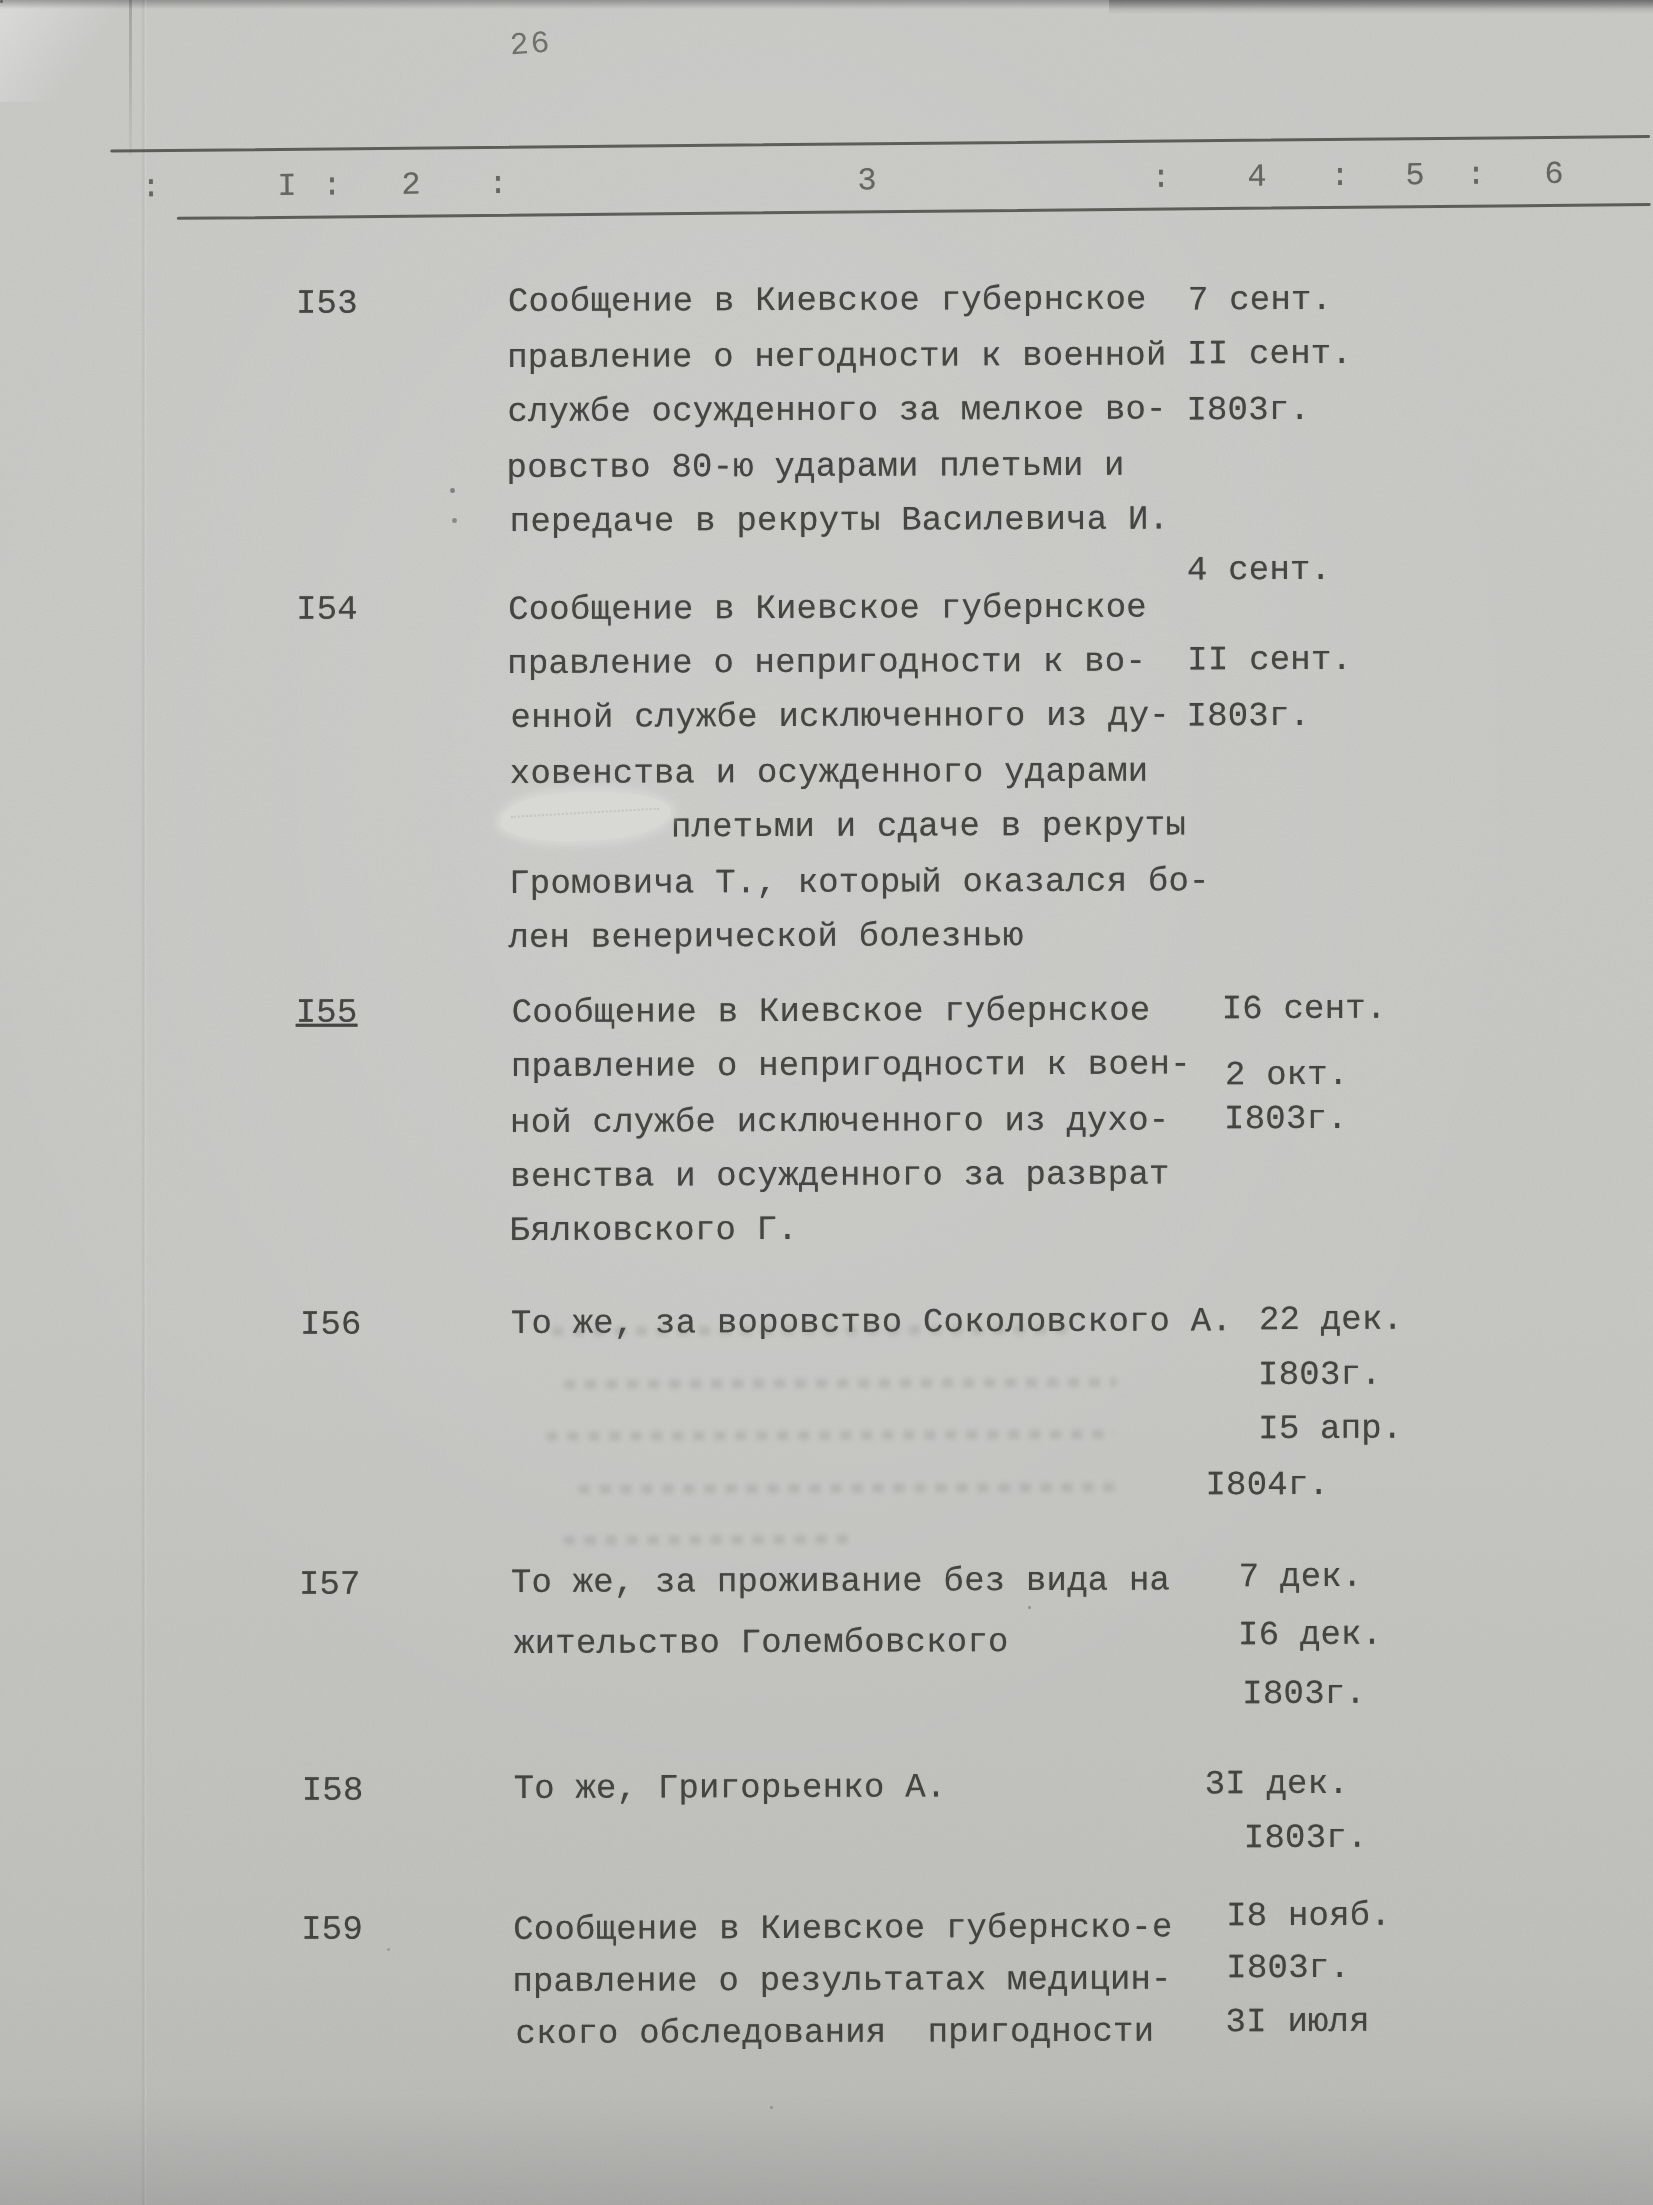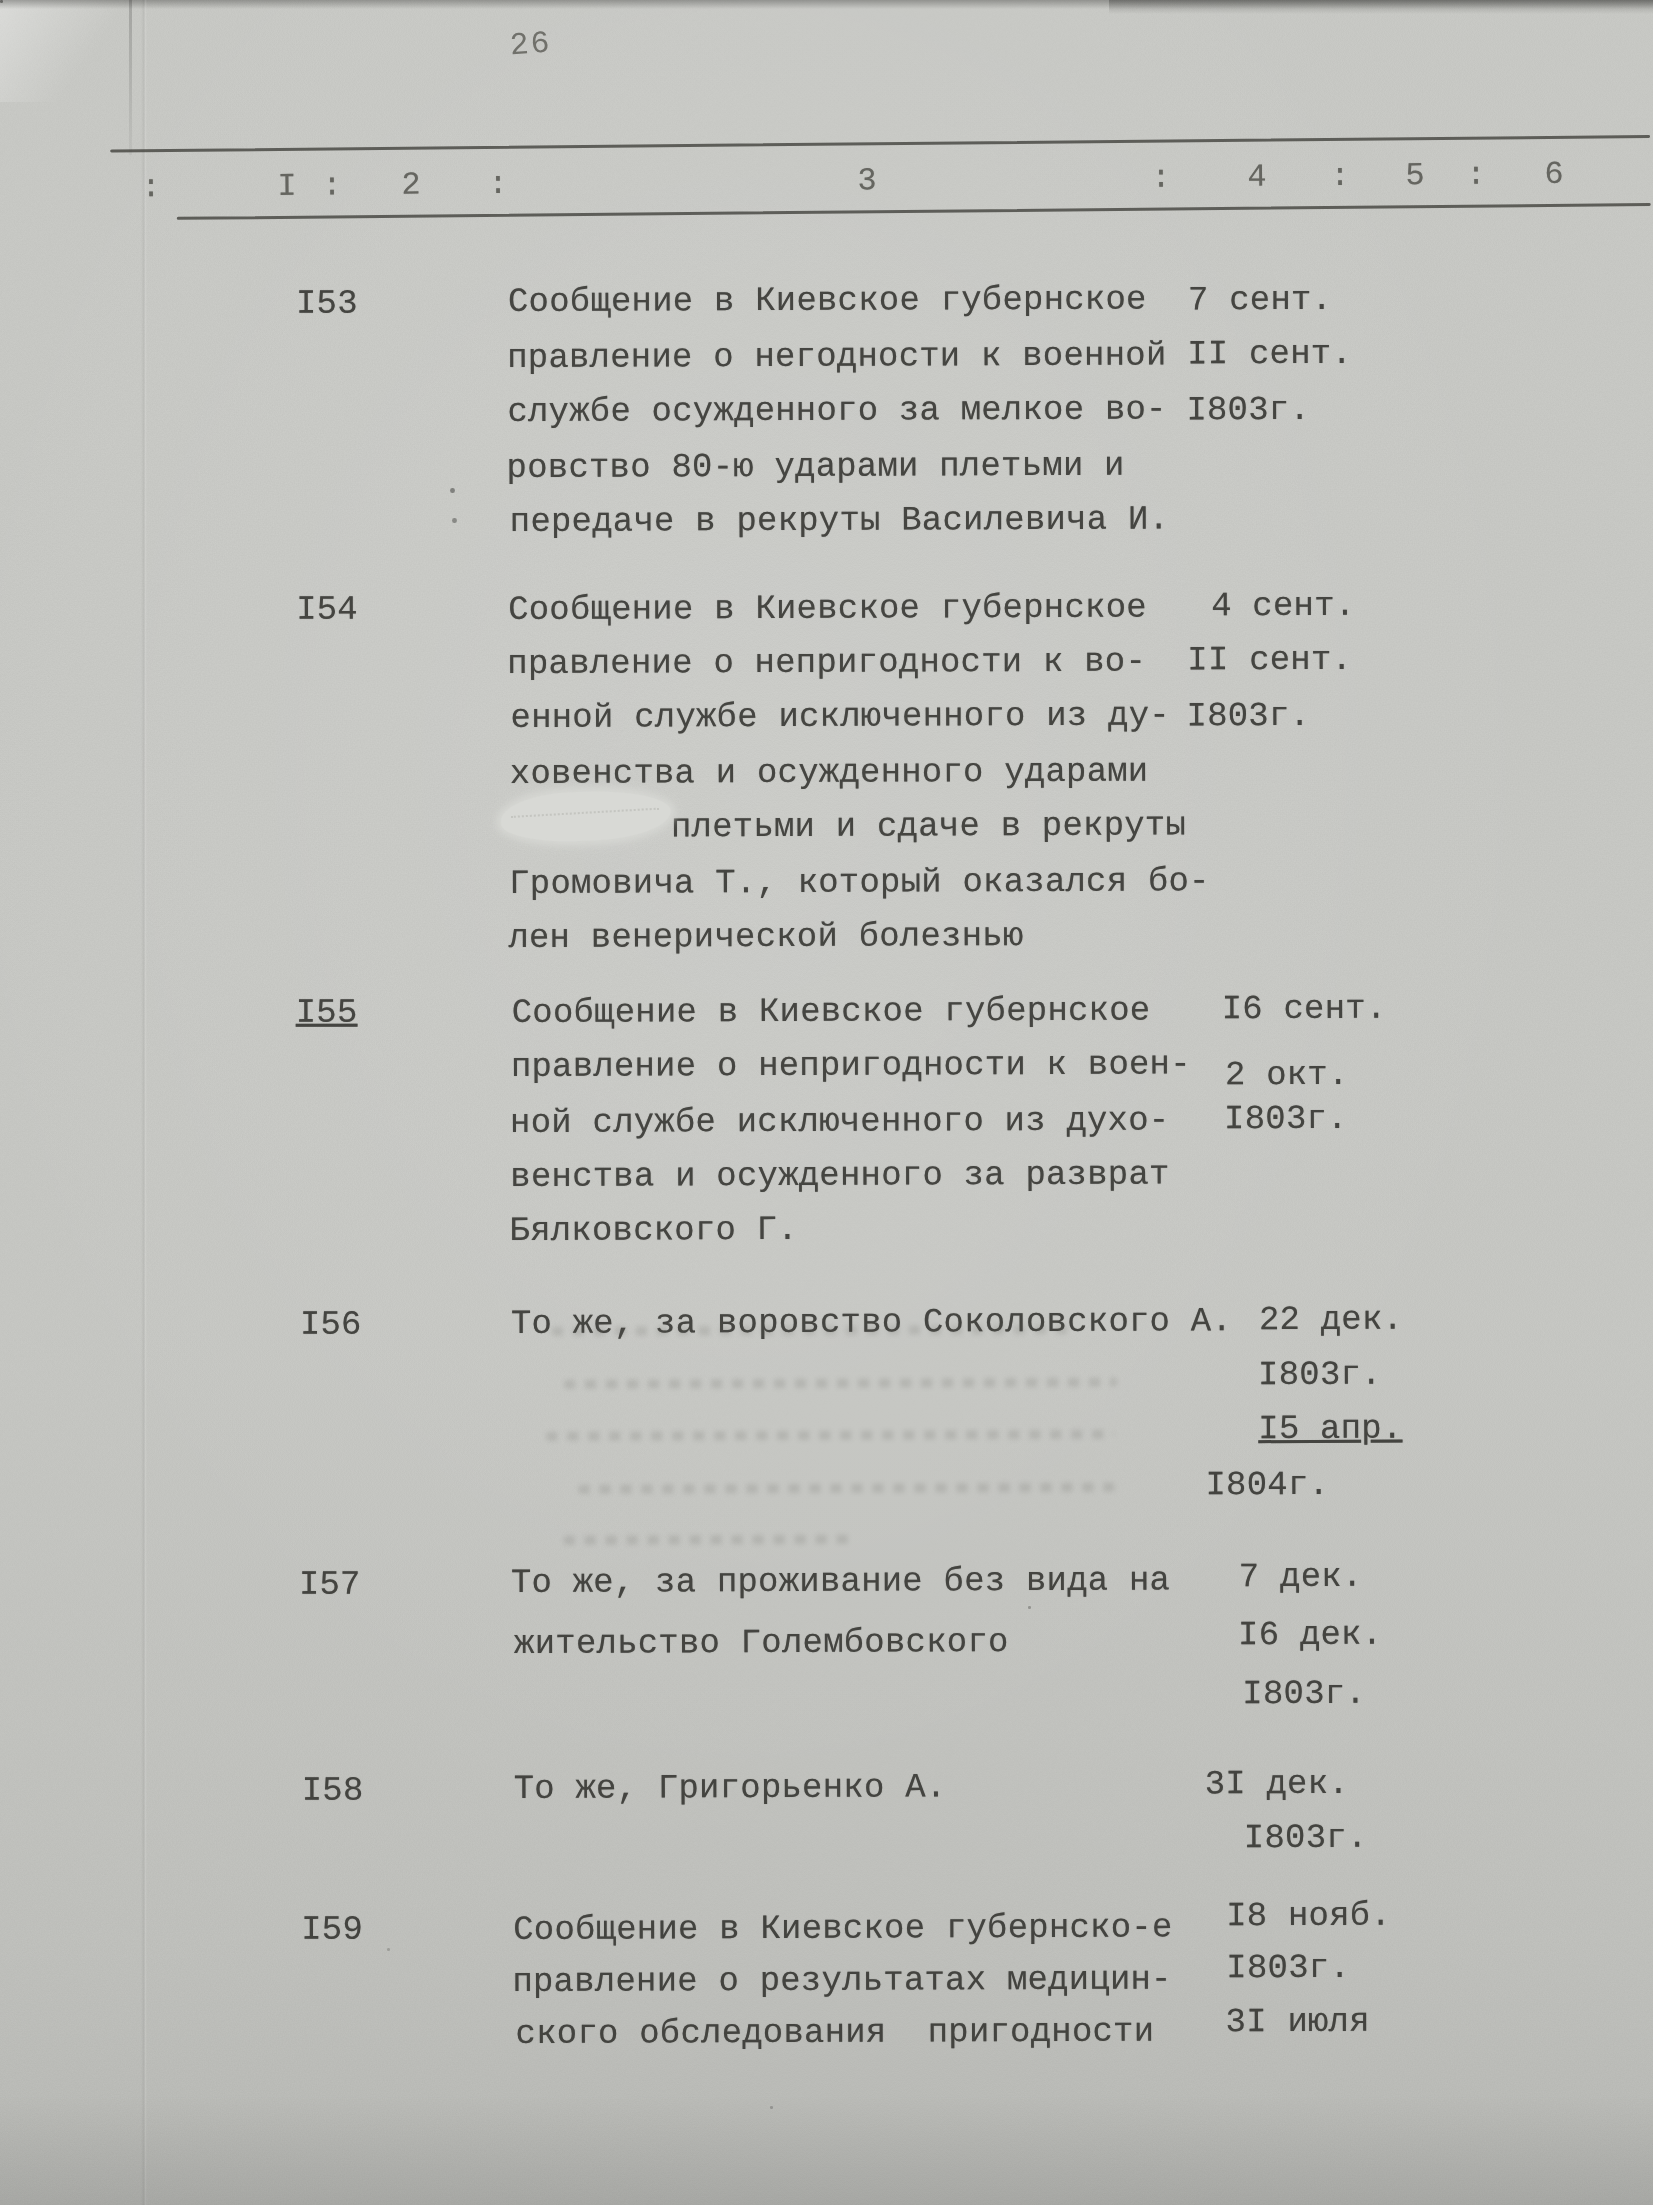--- a/index.html
+++ b/index.html
@@ -128,41 +128,41 @@
         </div>
         <div>
           <div class="tl" style="left: 298px; top: 594px;">I54</div>
           <div class="tl" style="left: 510px; top: 595px;">Сообщение в Киевское губернское</div>
           <div class="tl" style="left: 509px; top: 649px;">правление о непригодности к во-</div>
           <div class="tl" style="left: 512px; top: 703px;">енной службе исключенного из ду-</div>
           <div class="tl" style="left: 511px; top: 759px;">ховенства и осужденного ударами</div>
           <div class="tl" style="left: 672px; top: 813px;">плетьми и сдаче в рекруты</div>
           <div class="tl" style="left: 510px; top: 869px;">Громовича Т., который оказался бо-</div>
           <div class="tl" style="left: 509px; top: 923px;">лен венерической болезнью</div>
-          <div class="tl" style="left: 1189px; top: 594px; margin-left: 24px;">4 сент.</div>
+          <div class="tl" style="left: 1189px; top: 558px;">4 сент.</div>
           <div class="tl" style="left: 1189px; top: 648px;">II сент.</div>
           <div class="tl" style="left: 1188px; top: 704px;">I803г.</div>
         </div>
         <div>
           <div class="tl" style="left: 296px; top: 997px; text-decoration: underline;">I55</div>
           <div class="tl" style="left: 512px; top: 998px;">Сообщение в Киевское губернское</div>
           <div class="tl" style="left: 511px; top: 1052px;">правление о непригодности к воен-</div>
           <div class="tl" style="left: 510px; top: 1108px;">ной службе исключенного из духо-</div>
           <div class="tl" style="left: 510px; top: 1162px;">венства и осужденного за разврат</div>
           <div class="tl" style="left: 509px; top: 1216px;">Бялковского Г.</div>
           <div class="tl" style="left: 1222px; top: 997px;">I6 сент.</div>
           <div class="tl" style="left: 1225px; top: 1053px; margin-top: 10px;">2 окт.</div>
           <div class="tl" style="left: 1224px; top: 1107px;">I803г.</div>
         </div>
         <div>
           <div class="tl" style="left: 299px; top: 1309px;">I56</div>
           <div class="tl" style="left: 510px; top: 1309px;">То же, за воровство Соколовского А.</div>
           <div class="tl" style="left: 1258px; top: 1308px; text-align: center;">22 дек.</div>
           <div class="tl" style="left: 1257px; top: 1363px;">I803г.</div>
-          <div class="tl" style="left: 1257px; top: 1417px; text-decoration: underline;">I5 апр.</div>
+          <div class="tl" style="left: 1257px; top: 1417px;">I5 апр.</div>
           <div class="tl" style="left: 1204px; top: 1473px;">I804г.</div>
         </div>
         <div>
           <div class="tl" style="left: 297px; top: 1569px;">I57</div>
           <div class="tl" style="left: 509px; top: 1568px;">То же, за проживание без вида на</div>
           <div class="tl" style="left: 512px; top: 1629px;">жительство Голембовского</div>
           <div class="tl" style="left: 1237px; top: 1565px;">7 дек.</div>
           <div class="tl" style="left: 1236px; top: 1623px;">I6 дек.</div>
           <div class="tl" style="left: 1240px; top: 1682px;">I803г.</div>
         </div>

